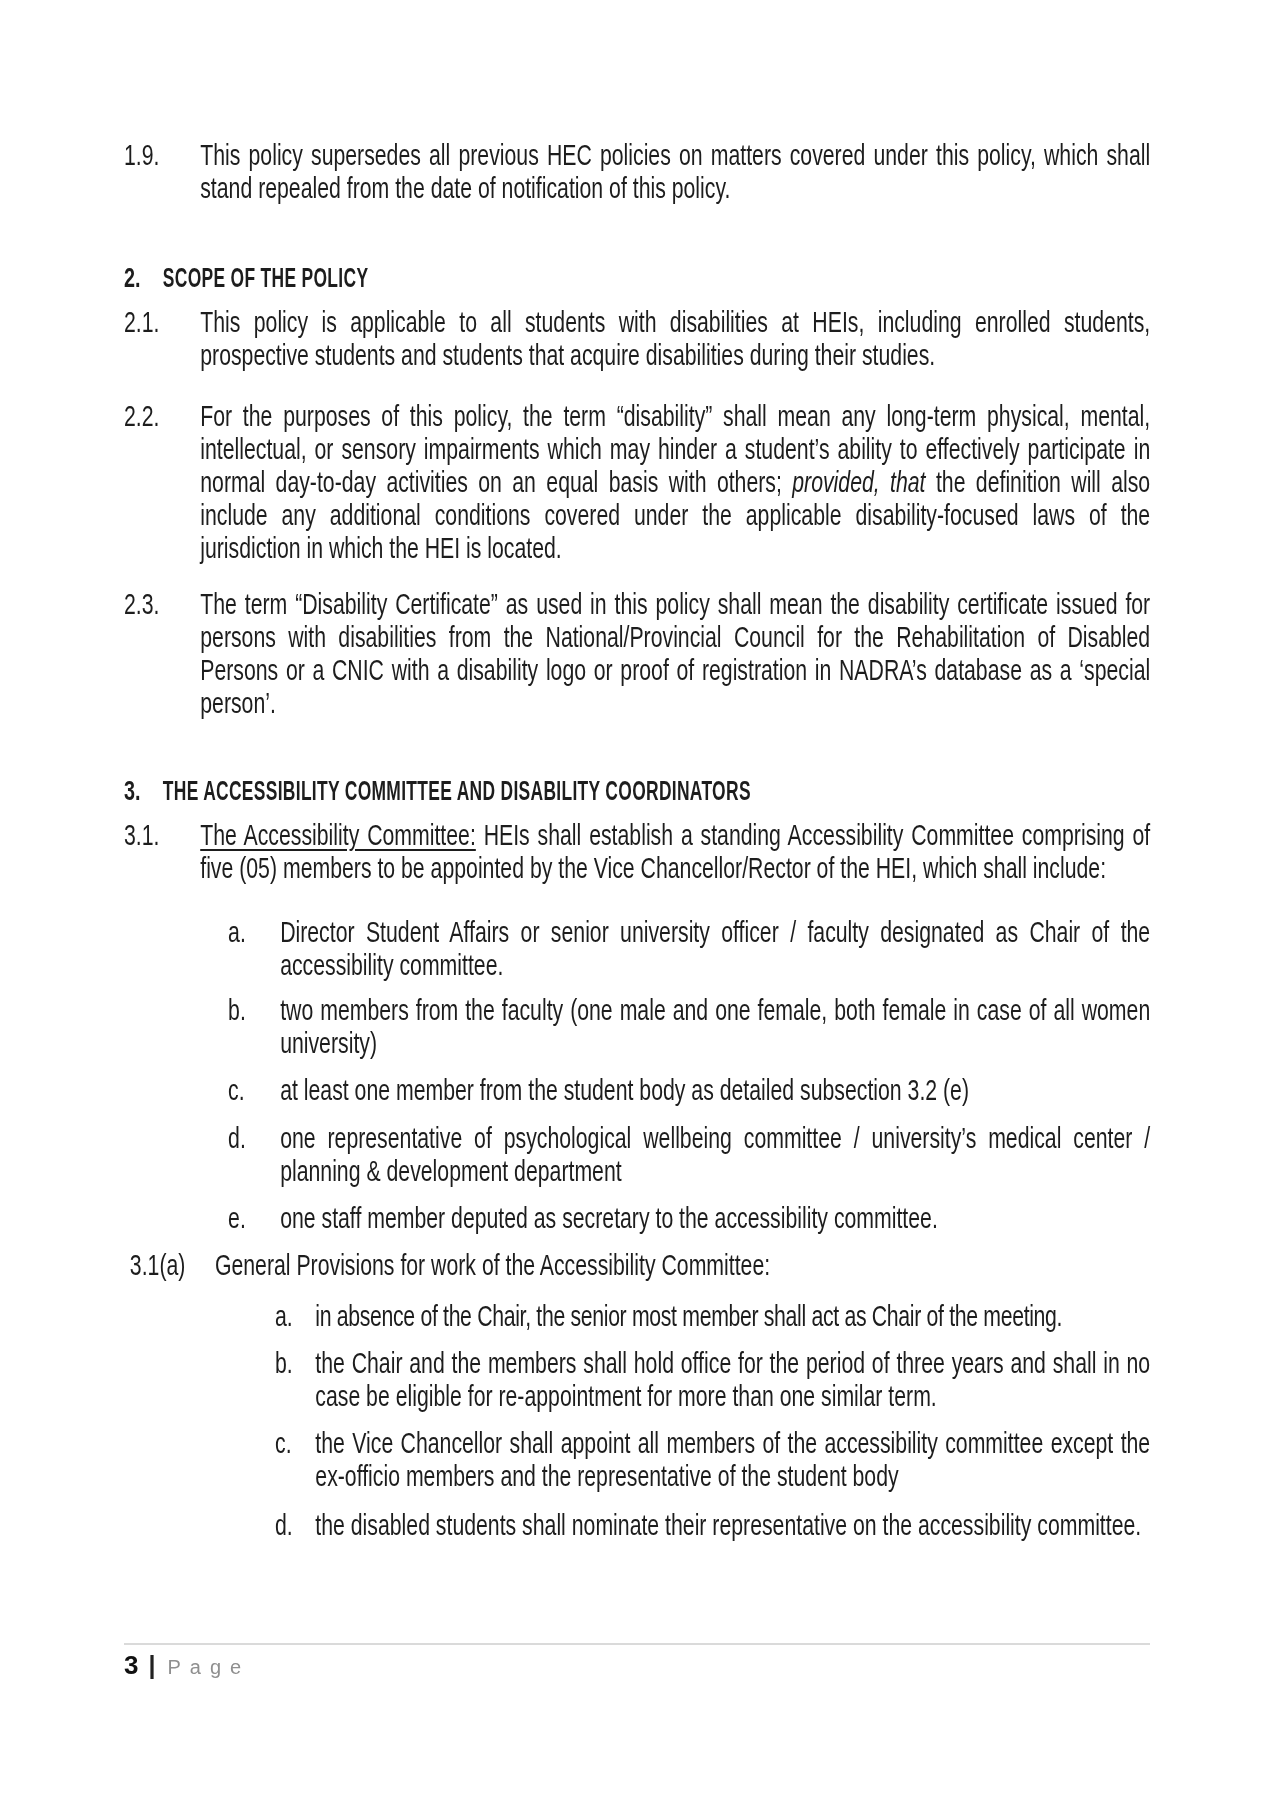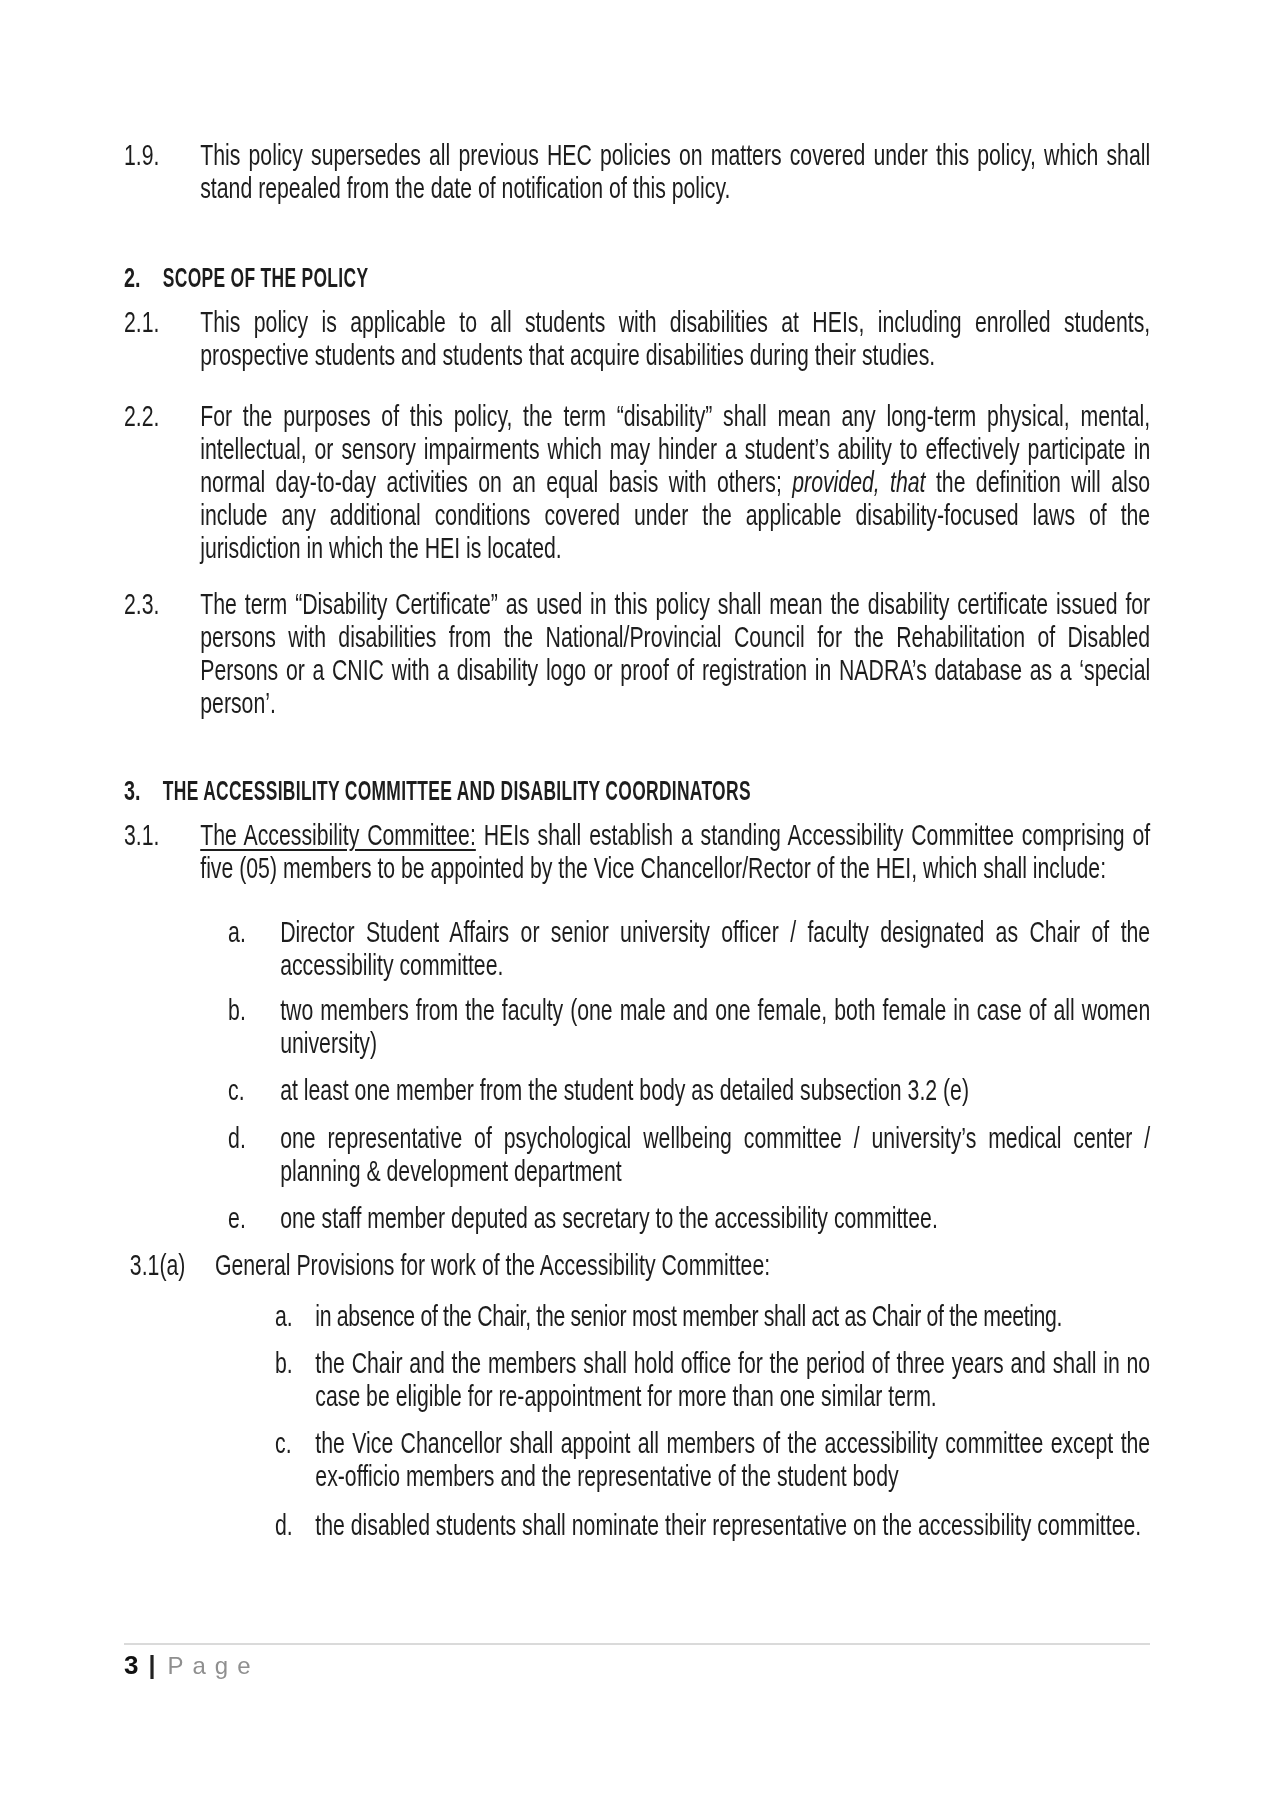--- a/index.html
+++ b/index.html
@@ -39,21 +39,21 @@
   
   .mb57{margin-bottom:57px}.mb55{margin-bottom:55px}.mb31{margin-bottom:31px}
   .mb28{margin-bottom:28px}.mb23{margin-bottom:23px}.mb18{margin-bottom:18px}
   .mb16{margin-bottom:16px}.mb15{margin-bottom:15px}.mb14{margin-bottom:14px}
   .mb12{margin-bottom:12px}.mb11{margin-bottom:11px}
   
   .footer-line{position:absolute;left:124px;top:1643px;width:1026px;height:2px;background:#dadada;}
   .footer{position:absolute;left:124px;top:1650px;display:flex;align-items:baseline;}
   .pgnum{font-weight:bold;font-size:26px;color:#111;}
   .pgsep{font-weight:bold;font-size:25px;color:#222;margin:0 12px 0 10px;}
-  .pglabel{font-size:24px;color:#8f8f8f;letter-spacing:9px;}
+  .pglabel{font-size:20px;color:#8f8f8f;letter-spacing:9px;}
 </style>
 </head>
 <body>
 
 <div class="page">
 
   <div class="content">
 
     <div class="row mb57">
       <span class="num">1.9.</span>

